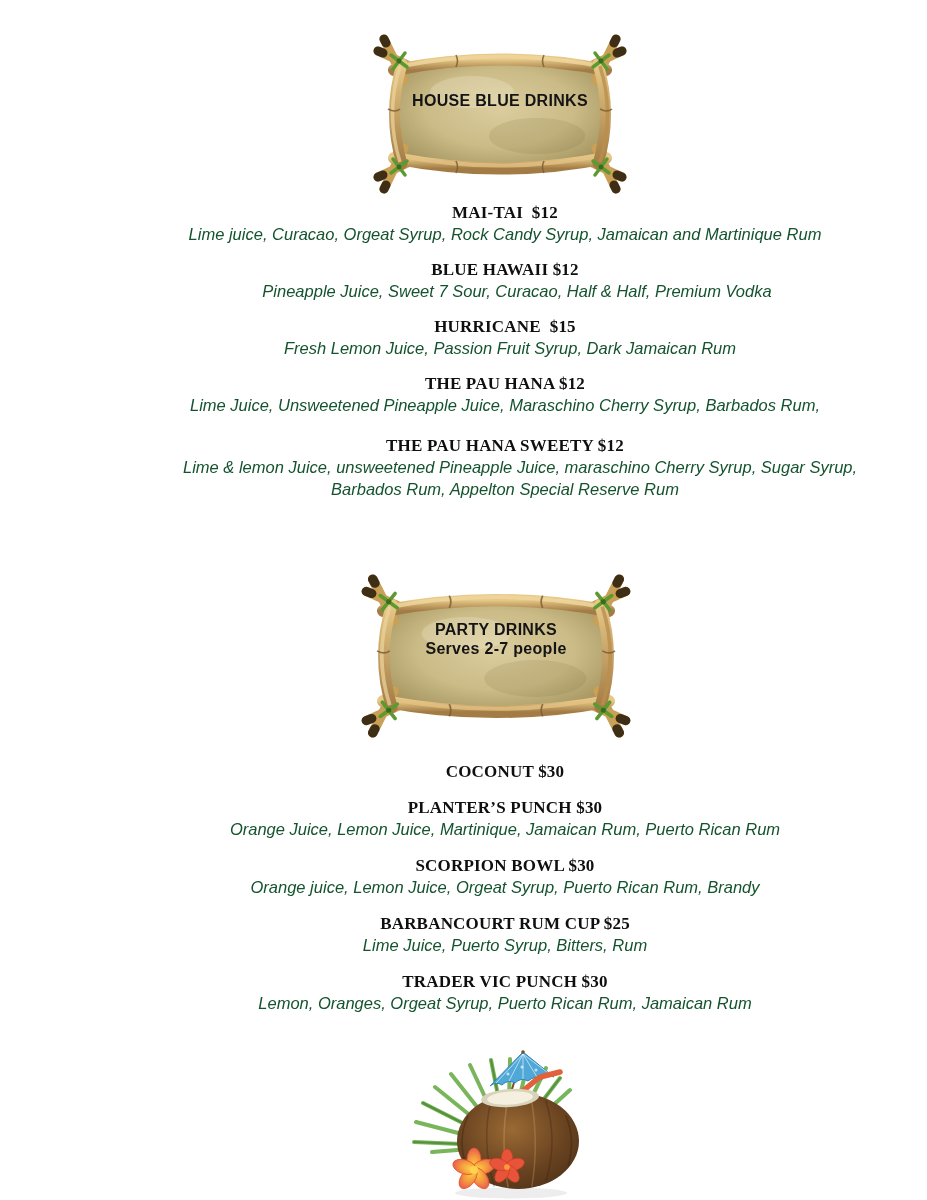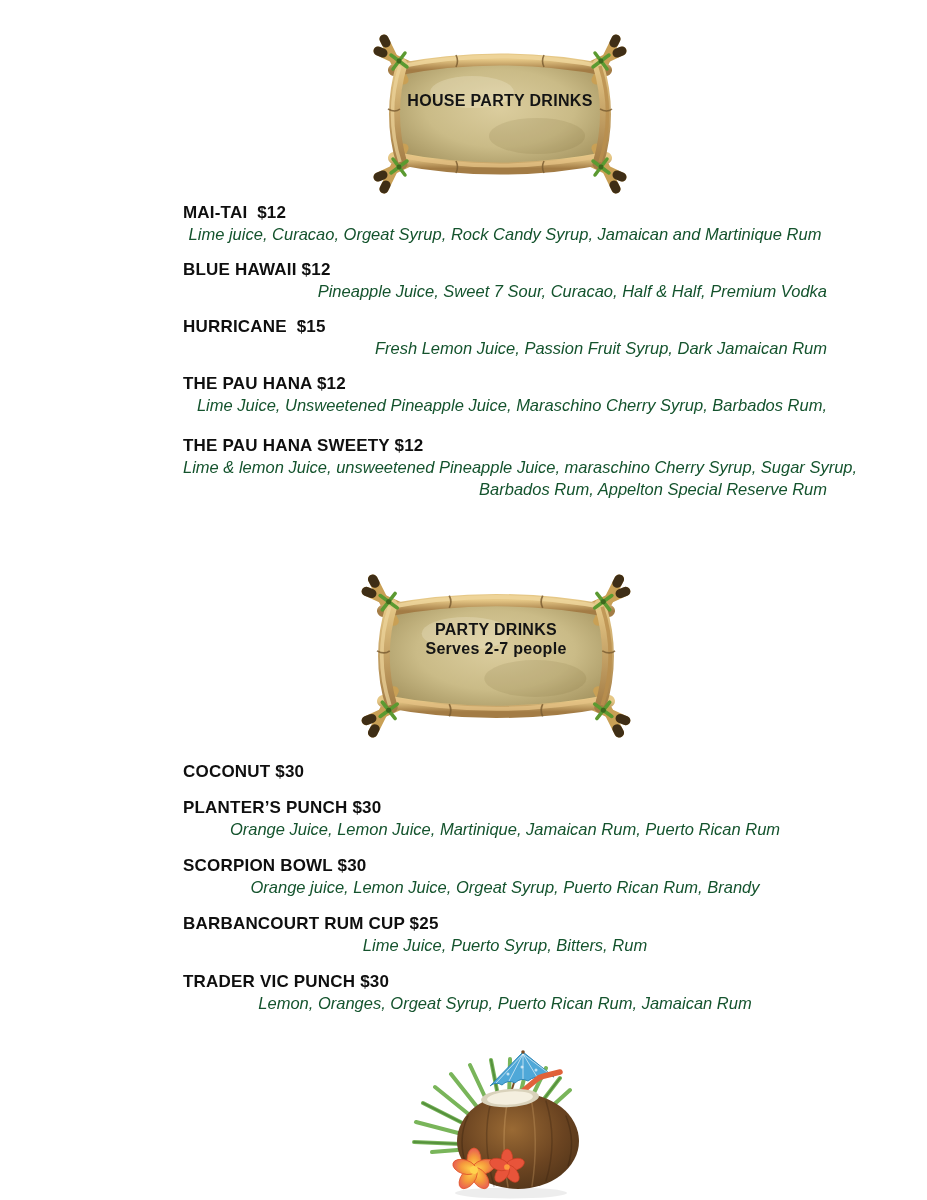--- a/index.html
+++ b/index.html
@@ -19,28 +19,28 @@
   .sign2{left:360px;top:574px;width:272px;height:164px;}
   .sign2 .sign-text{top:46px;}
   
   .menu-col{position:absolute;left:183px;width:644px;}
   .sec1{top:202px;}
   .sec2{top:761px;}
   .menu-item{margin-bottom:14px;}
   .sec1 .menu-item:nth-child(4){margin-bottom:19px;}
   .sec2 .menu-item{margin-bottom:15px;}
   .item-title{
-    font-weight:bold;font-size:17px;line-height:21px;text-align:left;
-    color:#0f0f0f;white-space:pre;letter-spacing:.2px;
+    font-weight:bold;font-size:17px;line-height:21px;text-align:center;
+    color:#0f0f0f;white-space:pre;letter-spacing:.2px;font-family:Liberation Serif, serif;
   }
   .item-line{
     font-style:italic;font-size:16.5px;line-height:22px;text-align:center;
     color:#14532d;white-space:nowrap;
   }
-  .item-line.left{text-align:right;}
+  .item-line.left{text-align:center;}
   
   .coconut-art{position:absolute;left:396px;top:1046px;width:204px;height:154px;}
   .hidden-defs{position:absolute;width:0;height:0;overflow:hidden;}
 </style>
 </head>
 <body>
 
 <svg class="hidden-defs" aria-hidden="true">
   <defs>
     <radialGradient id="parchGrad" cx="50%" cy="45%" r="65%">
@@ -128,21 +128,21 @@
   </defs>
 </svg>
 
 <div class="page">
 
   <div class="sign sign1">
     <svg viewBox="0 0 256 160" preserveAspectRatio="none">
       <use href="#sign-shape"></use>
     </svg>
     <div class="sign-text">
-      <div>HOUSE PARTY DRINKS</div>
+      <div>HOUSE BLUE DRINKS</div>
     </div>
   </div>
 
   <div class="menu-col sec1">
       <div class="menu-item">
         <div class="item-title">MAI-TAI&nbsp; $12</div>
         <div class="item-line">Lime juice, Curacao, Orgeat Syrup, Rock Candy Syrup, Jamaican and Martinique Rum</div>
       </div>
       <div class="menu-item">
         <div class="item-title">BLUE HAWAII $12</div>

